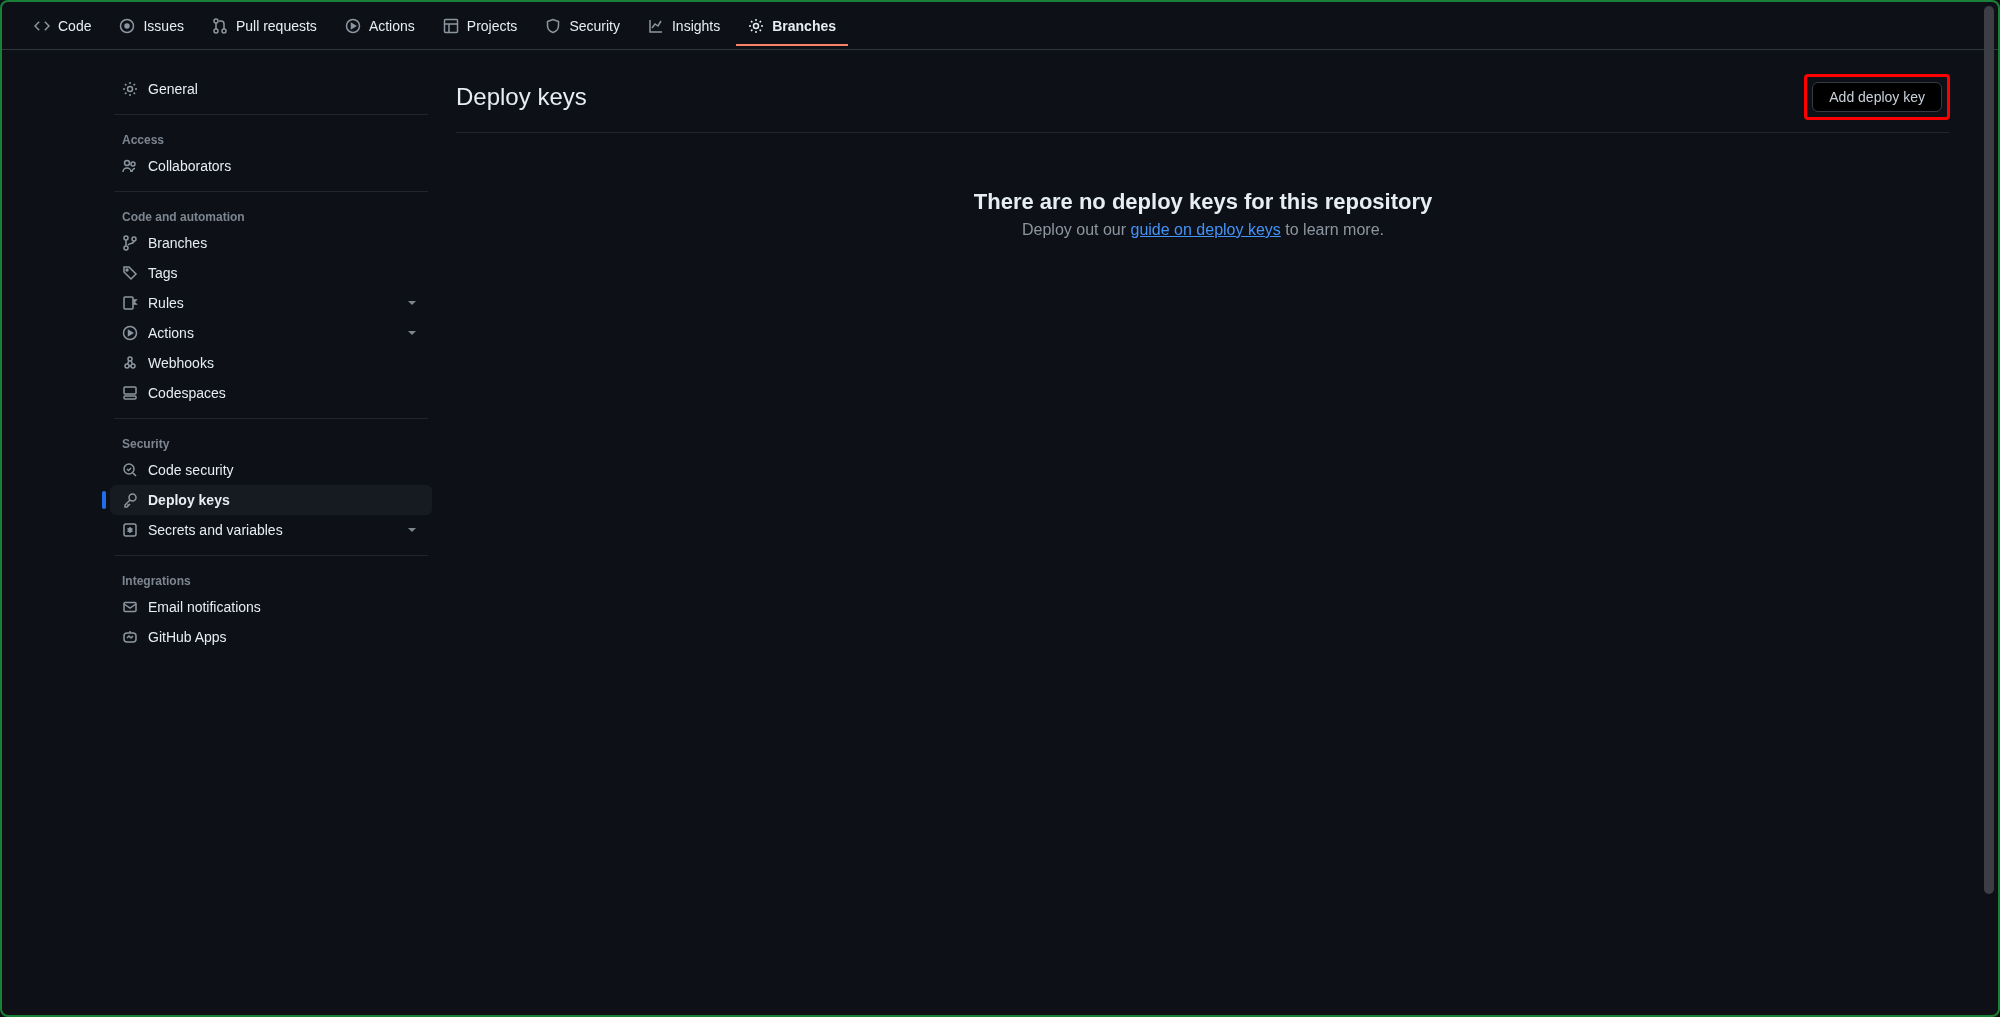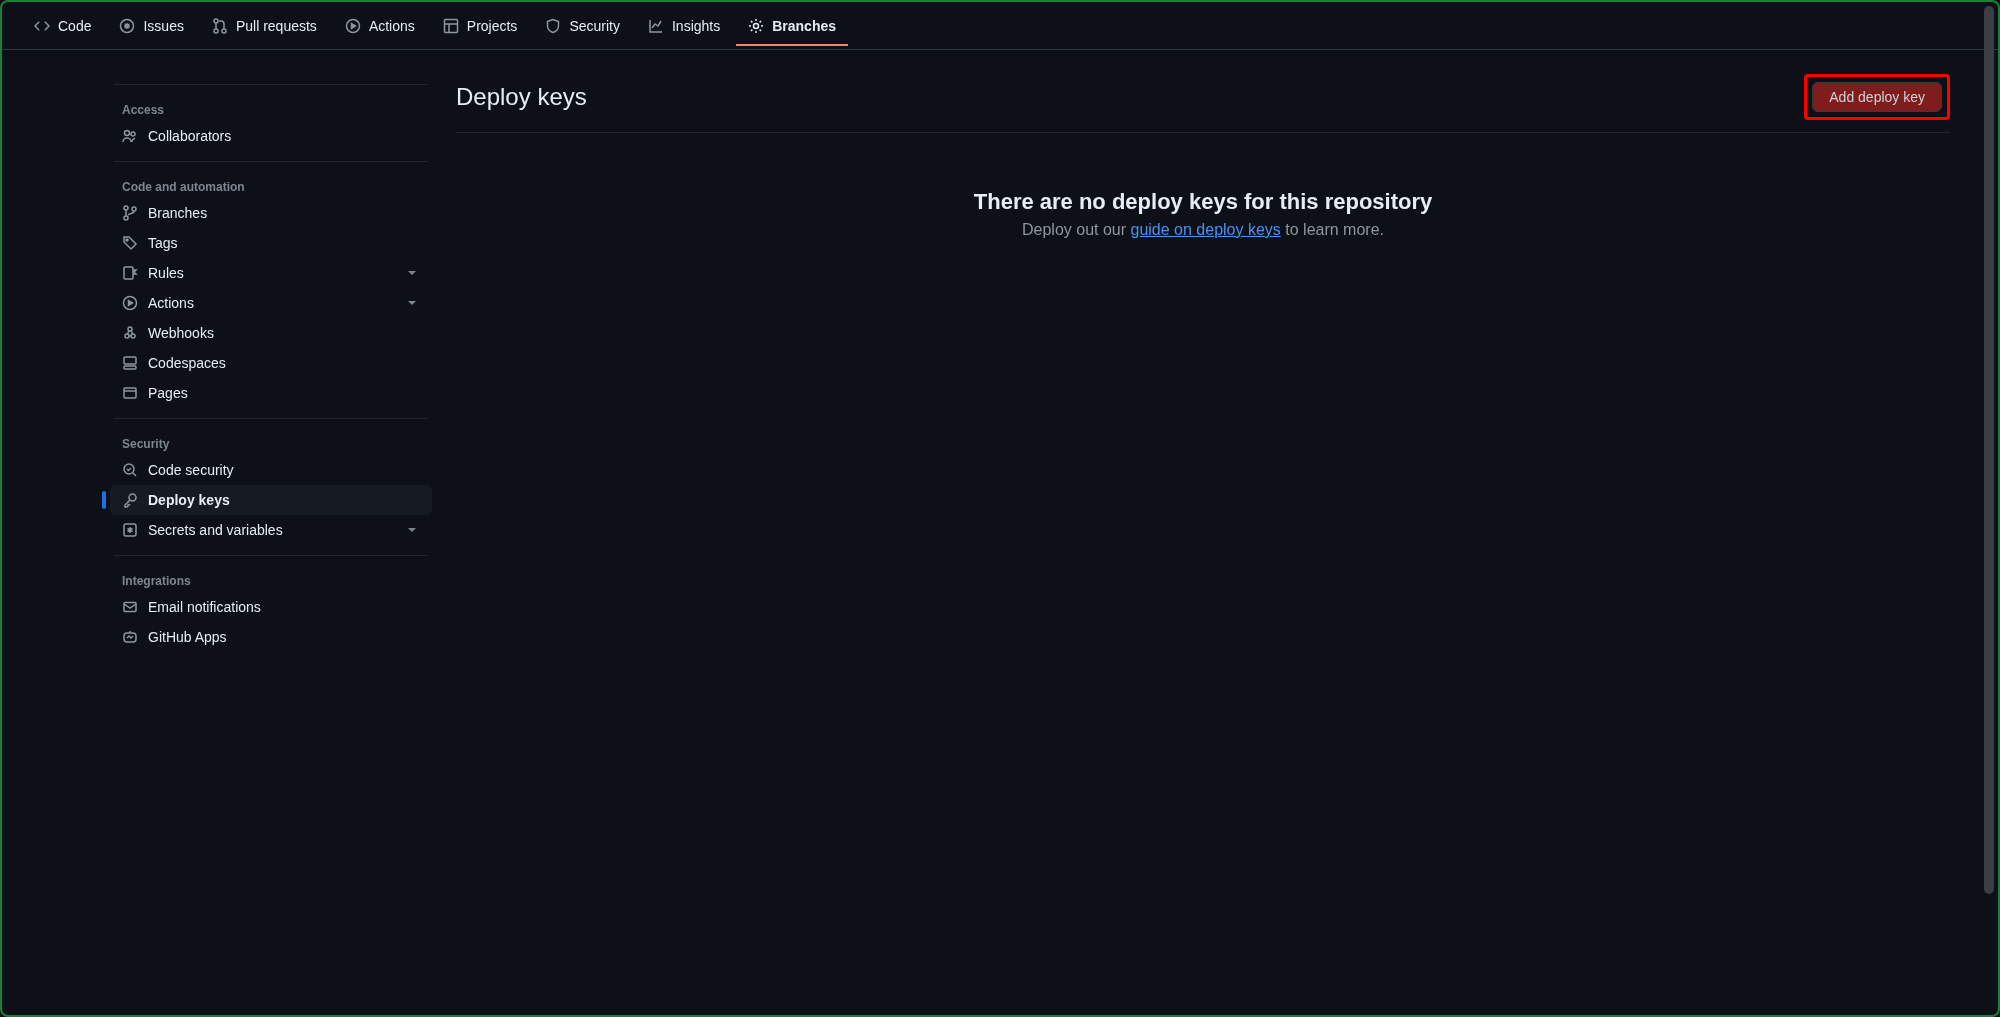--- a/index.html
+++ b/index.html
@@ -111,21 +111,21 @@
   align-items: center;
   justify-content: space-between;
   padding-bottom: 12px;
   border-bottom: 1px solid #21262d;
 }
 .main-title {
   font-size: 24px;
   font-weight: 400;
 }
 .btn-add {
-  background: #7f1d1d;
+  background: #000000;
   border: 1px solid #363b42;
   color: #c9d1d9;
   padding: 6px 16px;
   border-radius: 6px;
   font-size: 14px;
   font-weight: 500;
   cursor: pointer;
 }
 .highlight-rect {
   border: 3px solid #ff0000;
@@ -238,20 +238,29 @@
             <circle cx="8" cy="8" r="2.5"></circle>
             <path d="M8 1v2M8 13v2M1 8h2M13 8h2M3 3l1.4 1.4M11.6 11.6 13 13M13 3l-1.4 1.4M4.4 11.6 3 13"></path>
           </svg>
         </span>
       <span>Branches</span>
     </div>
   </nav>
 
   <div class="body">
     <aside class="sidebar">
+      <div class="sidebar-item">
+        <span class="icon">
+            <svg viewBox="0 0 16 16" fill="none" stroke="currentColor" stroke-width="1.5">
+              <circle cx="8" cy="8" r="2.5"></circle>
+              <path d="M8 1v2M8 13v2M1 8h2M13 8h2M3 3l1.4 1.4M11.6 11.6 13 13M13 3l-1.4 1.4M4.4 11.6 3 13"></path>
+            </svg>
+          </span>
+        <span>General</span>
+      </div>
       <hr>
 
       <div class="sidebar-heading">Access</div>
       <div class="sidebar-item">
         <span class="icon">
             <svg viewBox="0 0 16 16" fill="none" stroke="currentColor" stroke-width="1.5">
               <circle cx="5" cy="5" r="2.5"></circle>
               <circle cx="11" cy="6" r="2"></circle>
               <path d="M1 14c0-2.5 2-4 4-4s4 1.5 4 4M10 14c0-2 1.5-3.5 3-3.5"></path>
             </svg>
@@ -321,29 +330,20 @@
         <span>Webhooks</span>
       </div>
       <div class="sidebar-item">
         <span class="icon">
             <svg viewBox="0 0 16 16" fill="none" stroke="currentColor" stroke-width="1.5">
               <rect x="2" y="2" width="12" height="7" rx="1"></rect>
               <rect x="2" y="11" width="12" height="3" rx="1"></rect>
             </svg>
           </span>
         <span>Codespaces</span>
-      </div>
-      <div class="sidebar-item">
-        <span class="icon">
-            <svg viewBox="0 0 16 16" fill="none" stroke="currentColor" stroke-width="1.5">
-              <rect x="2" y="3" width="12" height="10" rx="1"></rect>
-              <path d="M2 6h12"></path>
-            </svg>
-          </span>
-        <span>Pages</span>
       </div>
       <hr>
 
       <div class="sidebar-heading">Security</div>
       <div class="sidebar-item">
         <span class="icon">
             <svg viewBox="0 0 16 16" fill="none" stroke="currentColor" stroke-width="1.5">
               <circle cx="7" cy="7" r="5"></circle>
               <path d="m11 11 3 3M5 7l1.5 1.5L9 6"></path>
             </svg>

